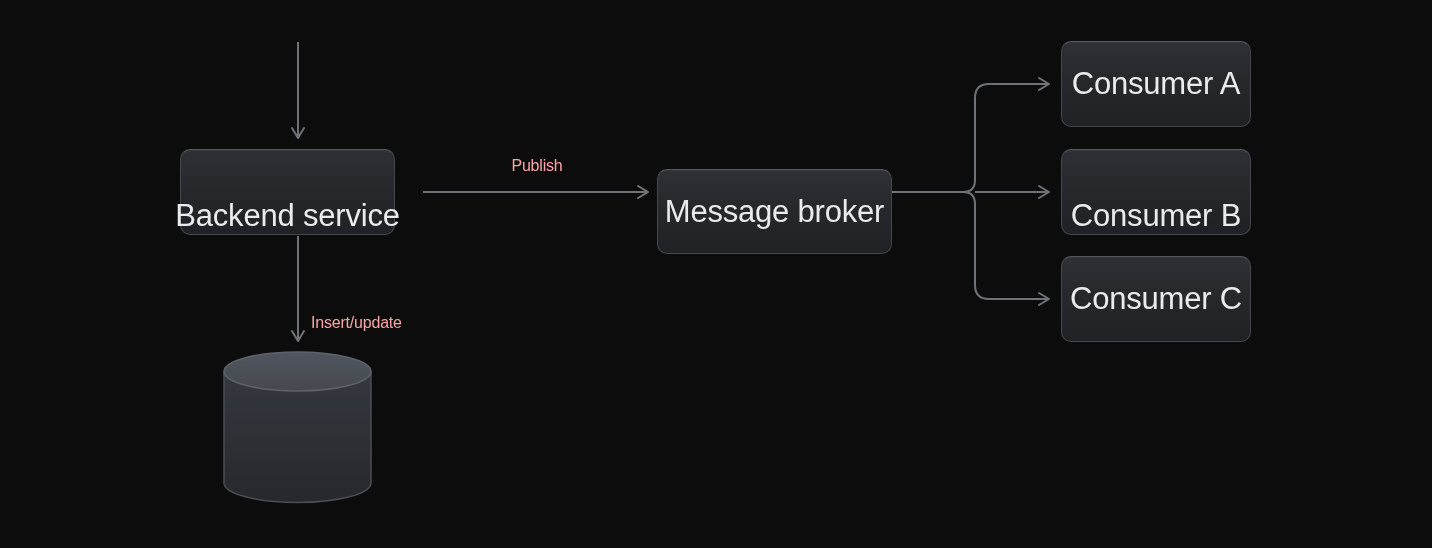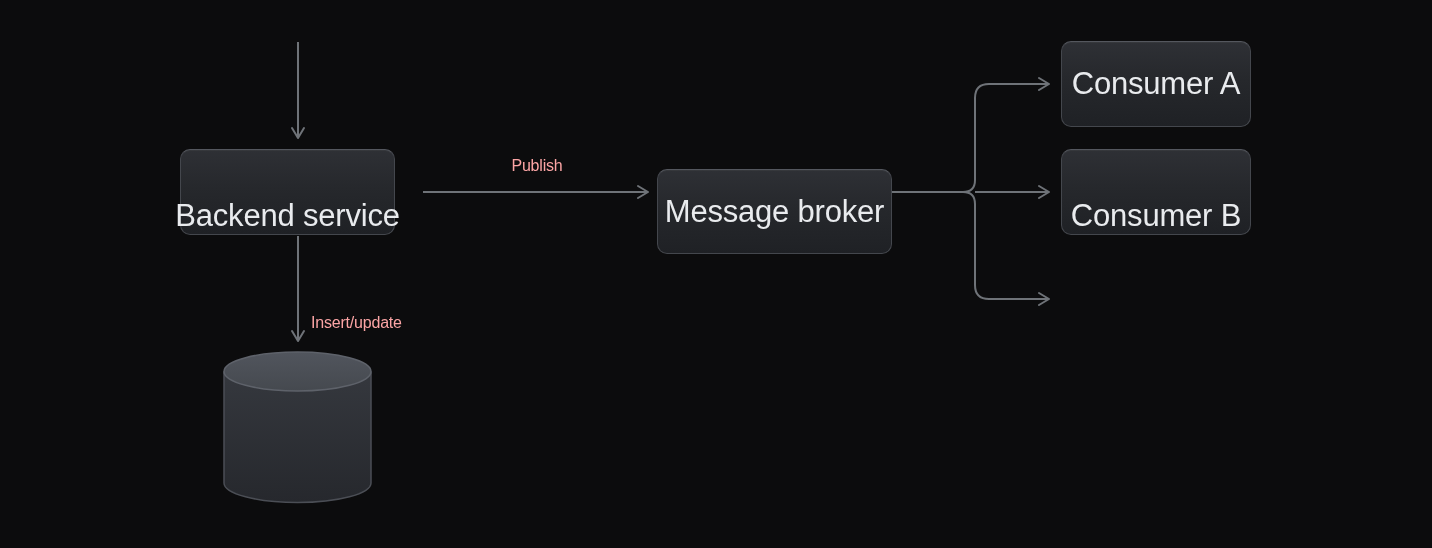--- a/index.html
+++ b/index.html
@@ -108,18 +108,21 @@
   </div>
 
   <div class="node node-consumer node-consumer-a">
     <span>Consumer A</span>
   </div>
 
   <div class="node node-consumer node-consumer-b">
     <span>Consumer B</span>
   </div>
 
+  <div class="node node-consumer node-consumer-c">
+    <span>Consumer C</span>
+  </div>
 
   <div class="edge-label label-publish">Publish</div>
 
   <div class="edge-label label-insert-update">Insert/update</div>
 
 </div>
 
 </body></html>

